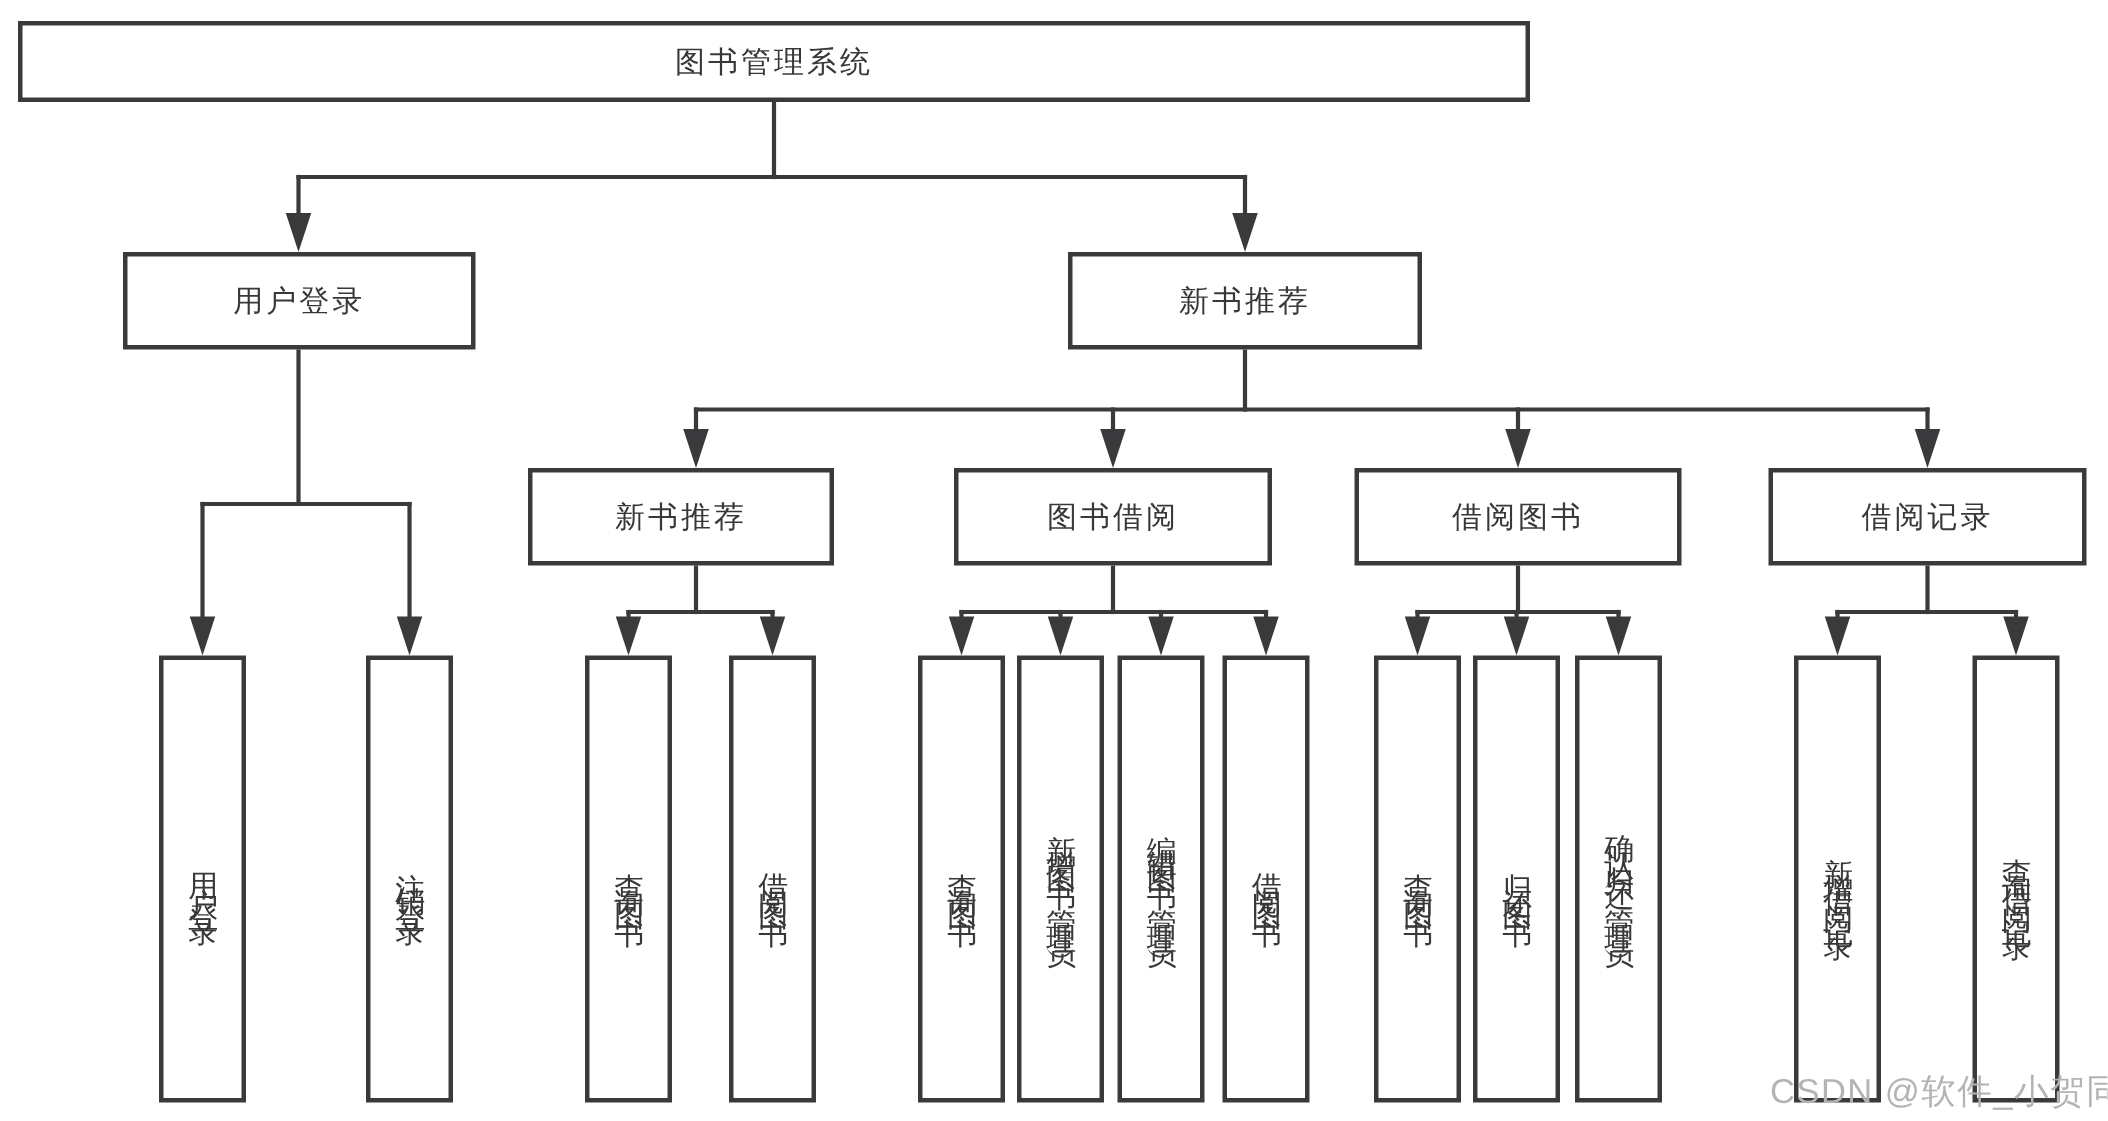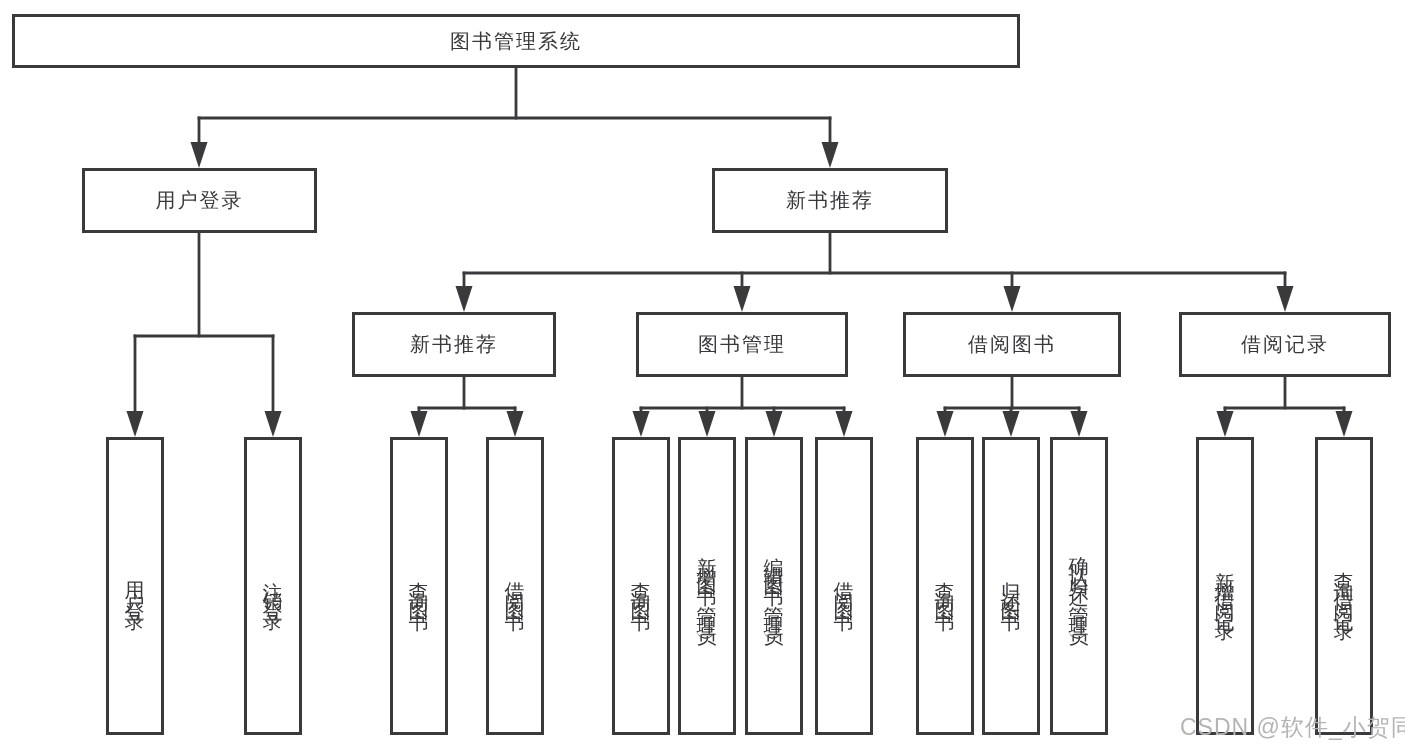--- a/index.html
+++ b/index.html
@@ -105,21 +105,21 @@
   <span>用户登录</span>
 </div>
 <div class="hbox" style="left:712px;top:168px;width:236px;height:65px">
   <span>新书推荐</span>
 </div>
 
 <div class="hbox" style="left:352px;top:312px;width:204px;height:65px">
   <span>新书推荐</span>
 </div>
 <div class="hbox" style="left:636px;top:312px;width:212px;height:65px">
-  <span>图书管理</span>
+  <span>图书借阅</span>
 </div>
 <div class="hbox" style="left:903px;top:312px;width:218px;height:65px">
   <span>借阅图书</span>
 </div>
 <div class="hbox" style="left:1179px;top:312px;width:212px;height:65px">
   <span>借阅记录</span>
 </div>
 
 <div class="vbox" style="left:106px">
   <span>用户登录</span>

